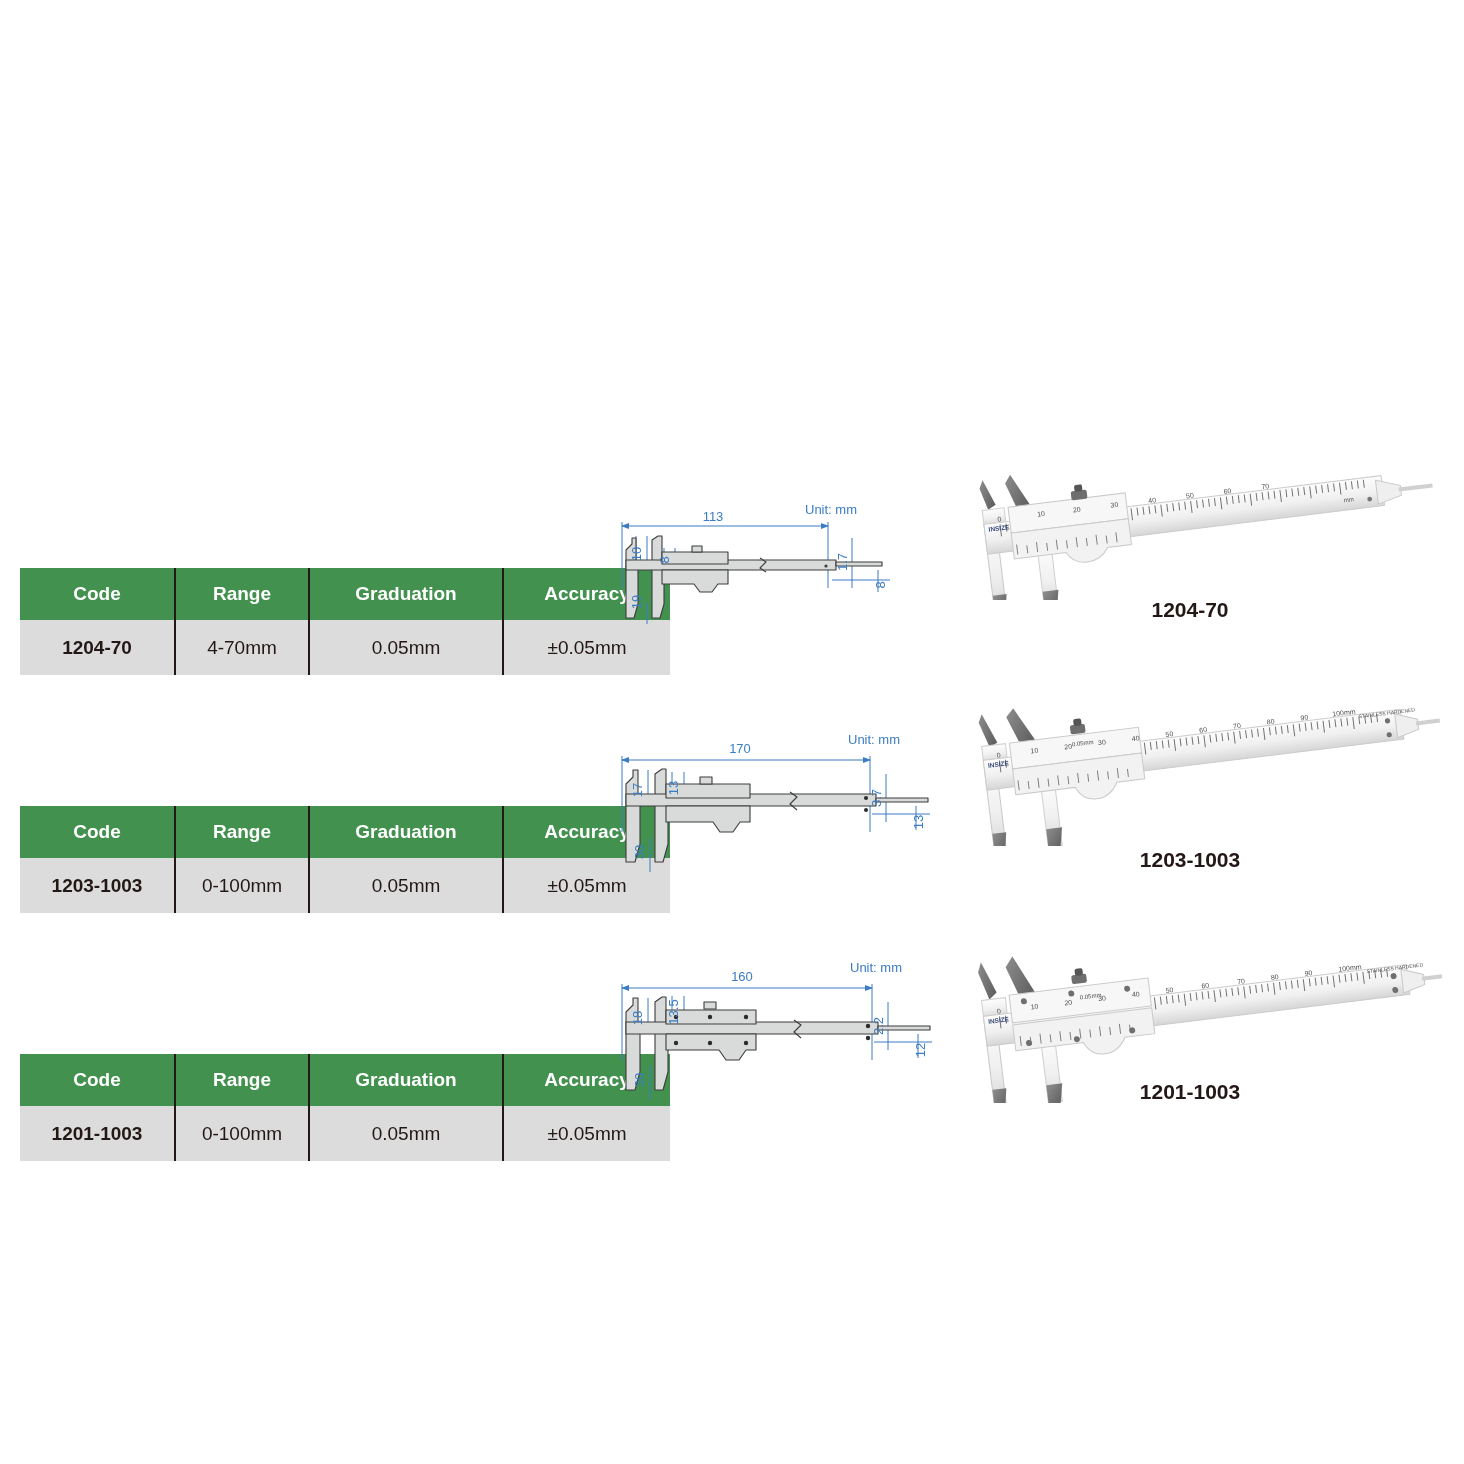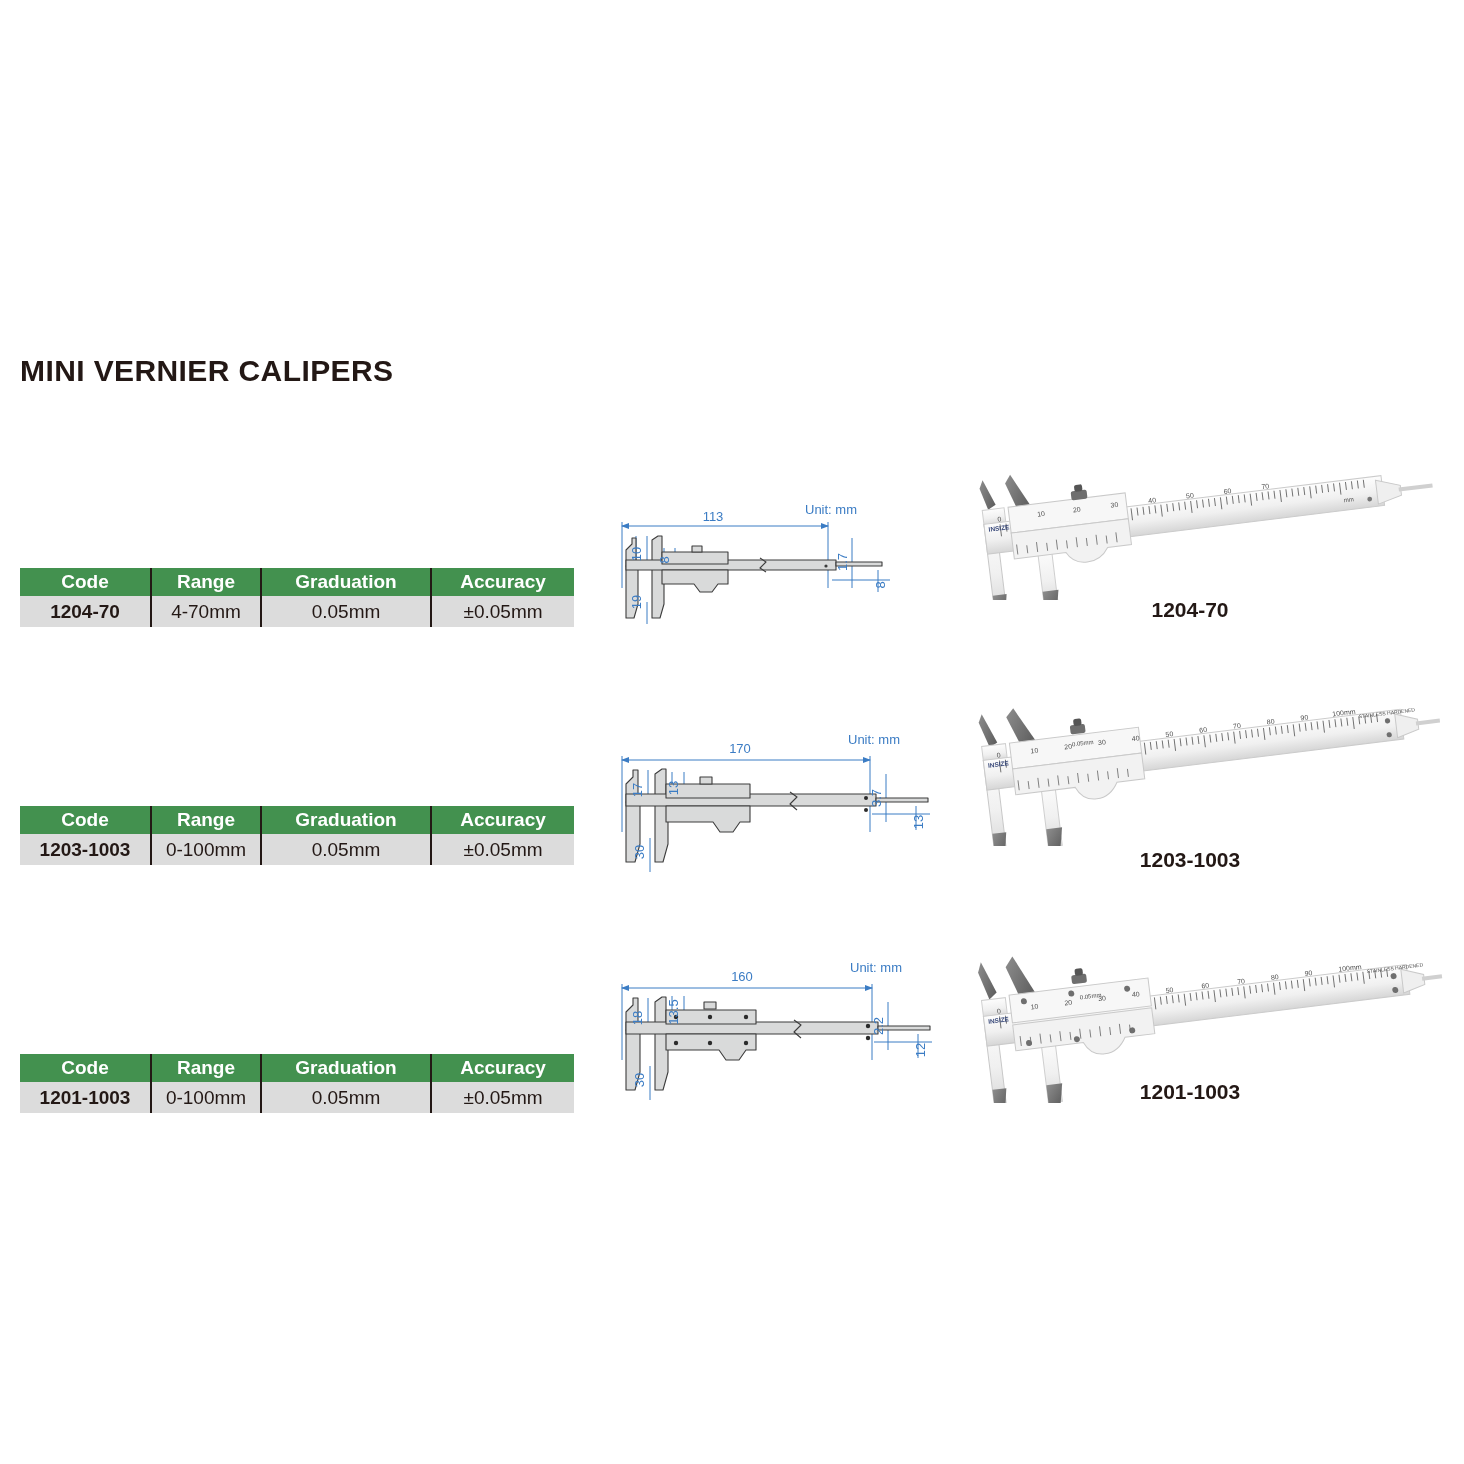--- a/index.html
+++ b/index.html
@@ -12,21 +12,21 @@
          letter-spacing:.4px;color:#231815;}
 
   
   .bullets{position:absolute;left:20px;top:442px;}
   .bullet{display:flex;align-items:flex-start;margin-bottom:3px;}
   .bullet .sq{width:9px;height:9px;background:#231815;margin-top:7px;margin-right:9px;flex:0 0 auto;}
   .bullet .txt{font-size:19px;line-height:25px;color:#231815;}
 
   
   .spec{position:absolute;left:20px;width:548px;border-collapse:collapse;table-layout:fixed;}
-  .spec td,.spec th{padding:0;margin:0;}
+  .spec td,.spec th{padding:12px;margin:0;}
   .spec thead th{background:#43914f;color:#ffffff;font-size:19px;font-weight:bold;
                  height:28px;line-height:28px;text-align:center;
                  border-right:2px solid #231815;}
   .spec thead th:last-child{border-right:none;}
   .spec tbody td{background:#dcdcdc;color:#231815;font-size:19px;height:31px;
                  line-height:31px;text-align:center;border-right:2px solid #231815;}
   .spec tbody td:last-child{border-right:none;}
   .spec tbody td.code{font-weight:bold;}
   .c1{width:130px}.c2{width:108px}.c3{width:168px}.c4{width:142px}
 
@@ -50,21 +50,20 @@
            text-align:center;width:300px;}
   .cap1{left:1040px;top:598px}
   .cap2{left:1040px;top:848px}
   .cap3{left:1040px;top:1080px}
 </style>
 </head>
 <body>
 
 <div class="page">
 
-  <div class="title">MINI VERNIER CALIPERS</div>
 
 
   <table class="spec tbl1">
     <thead>
       <tr>
         <th class="c1">Code</th>
         <th class="c2">Range</th>
         <th class="c3">Graduation</th>
         <th class="c4">Accuracy</th>
       </tr>

